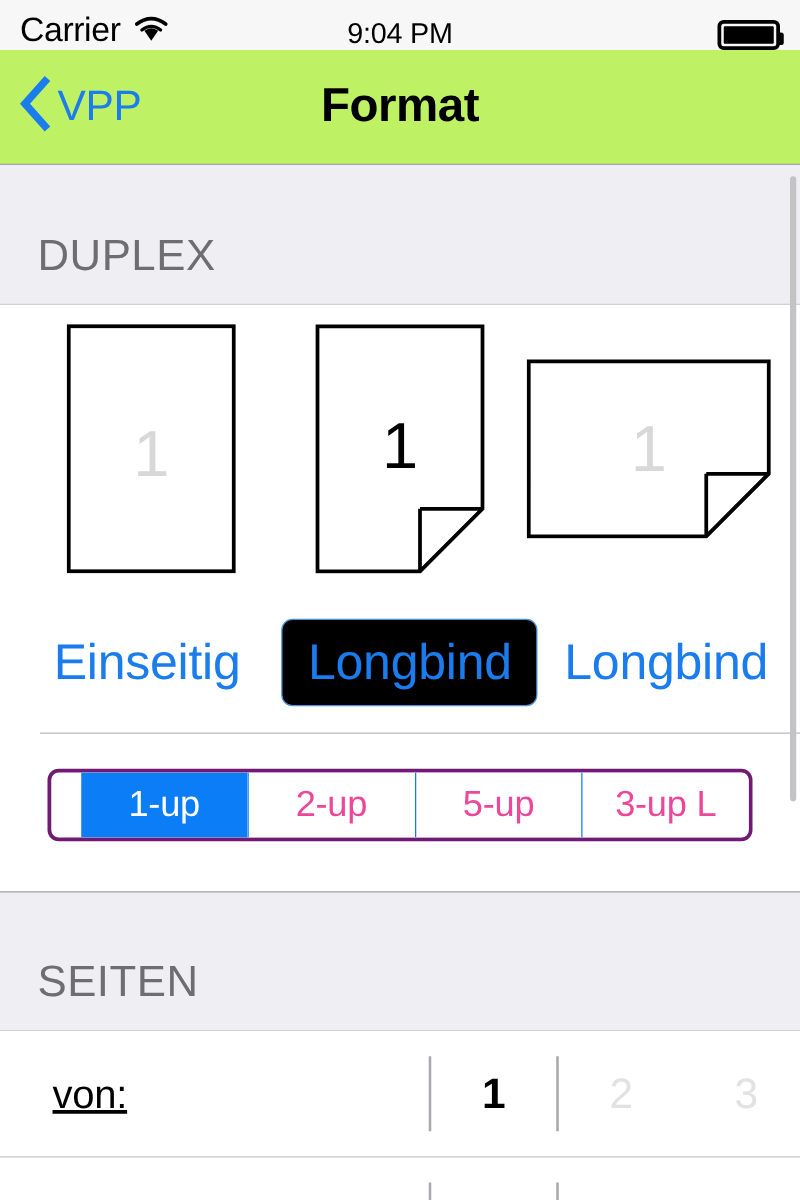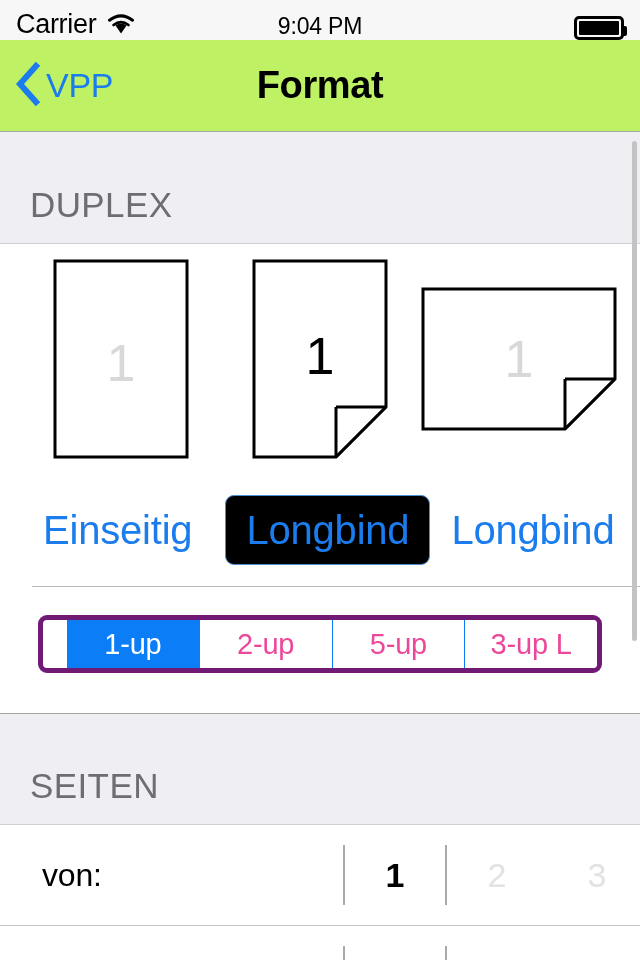--- a/index.html
+++ b/index.html
@@ -191,21 +191,21 @@
     margin-left: 32px;
   }
 
   
   .seg-wrap {
     padding: 28px 38px 40px 38px;
   }
   .segmented {
     display: flex;
     height: 58px;
-    border: 5px solid #701a75;
+    border: 3px solid #701a75;
     border-radius: 9px;
     overflow: hidden;
     padding-left: 24px;
   }
   .seg-item {
     flex: 1;
     display: flex;
     align-items: center;
     justify-content: center;
     font-size: 29px;
@@ -222,20 +222,21 @@
     color: #ffffff;
   }
 
   
   .seiten-row {
     position: relative;
     height: 100px;
     display: flex;
     align-items: center;
     background: #ffffff;
+    text-decoration: underline;
   }
   .seiten-row + .seiten-row { border-top: 1px solid #c8c7cc; }
   .seiten-label {
     font-size: 32px;
     color: #000;
     padding-left: 42px;
     letter-spacing: -0.2px;
   }
   .picker {
     position: absolute;

